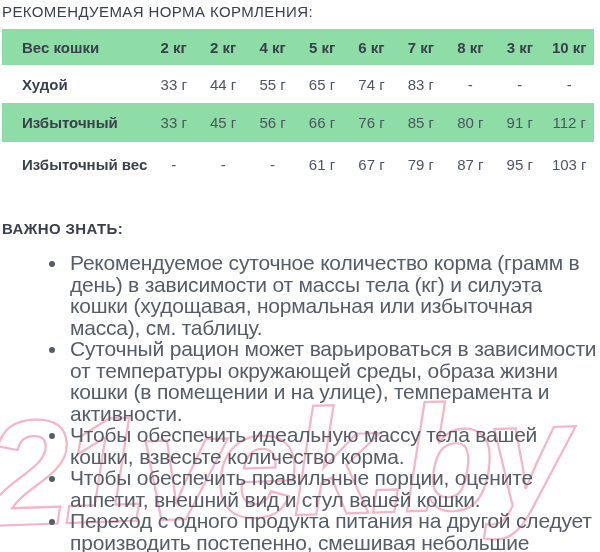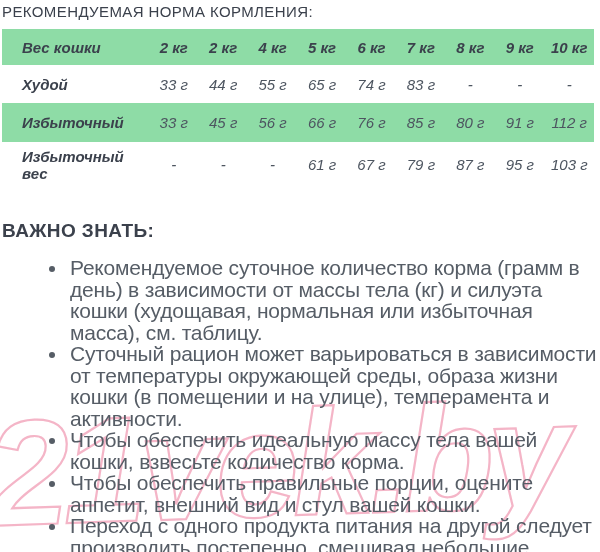--- a/index.html
+++ b/index.html
@@ -18,30 +18,30 @@
     border-collapse: collapse; table-layout: fixed;
     width: 592px; margin: 9px 0 0 2px;
   }
   table.feeding col.c-label { width: 147px; }
   tr.hdr { height: 36px; }
   tr.r1 { height: 38px; margin-top: 36px; }
   tr.r2 { height: 39px; }
   tr.r3 { height: 45px; }
   th, td {
     font-size: 15px; text-align: center; padding: 0;
-    color: #4d5560; font-weight: normal; font-style: italic;
+    color: #4d5560; font-weight: normal;
   }
   .cell-label {
     text-align: left; padding-left: 20px;
     font-weight: bold; color: var(--head, #3b414c);
   }
   tr.hdr th { font-weight: bold; color: var(--head, #3b414c); }
   .green { background: var(--green, #8edca6); }
   .notes-title {
-    margin: 33px 0 0 2px; font-size: 19px; font-weight: bold;
+    margin: 33px 0 0 2px; font-size: 15px; font-weight: bold;
     color: var(--head, #3b414c); letter-spacing: 0.4px;
   }
   ul.notes { margin: 15px 0 0 0; padding: 0 2px 0 40px; }
   ul.notes li {
     font-size: 21px; line-height: 21.5px;
     color: var(--body, #565d66); letter-spacing: -0.2px;
     padding-left: 2px;
     margin-left: 28px;
   }
   ul.notes li::marker { color: var(--body, #565d66); }
@@ -82,21 +82,21 @@
       <thead>
         <tr class="hdr green">
           <th class="cell-label">Вес кошки</th>
           <th>2 кг</th>
           <th>2 кг</th>
           <th>4 кг</th>
           <th>5 кг</th>
           <th>6 кг</th>
           <th>7 кг</th>
           <th>8 кг</th>
-          <th>9 кг</th>
+          <th>3 кг</th>
           <th>10 кг</th>
         </tr>
       </thead>
       <tbody>
         <tr class="r1">
           <td class="cell-label">Худой</td>
           <td>33 г</td>
           <td>44 г</td>
           <td>55 г</td>
           <td>65 г</td>

